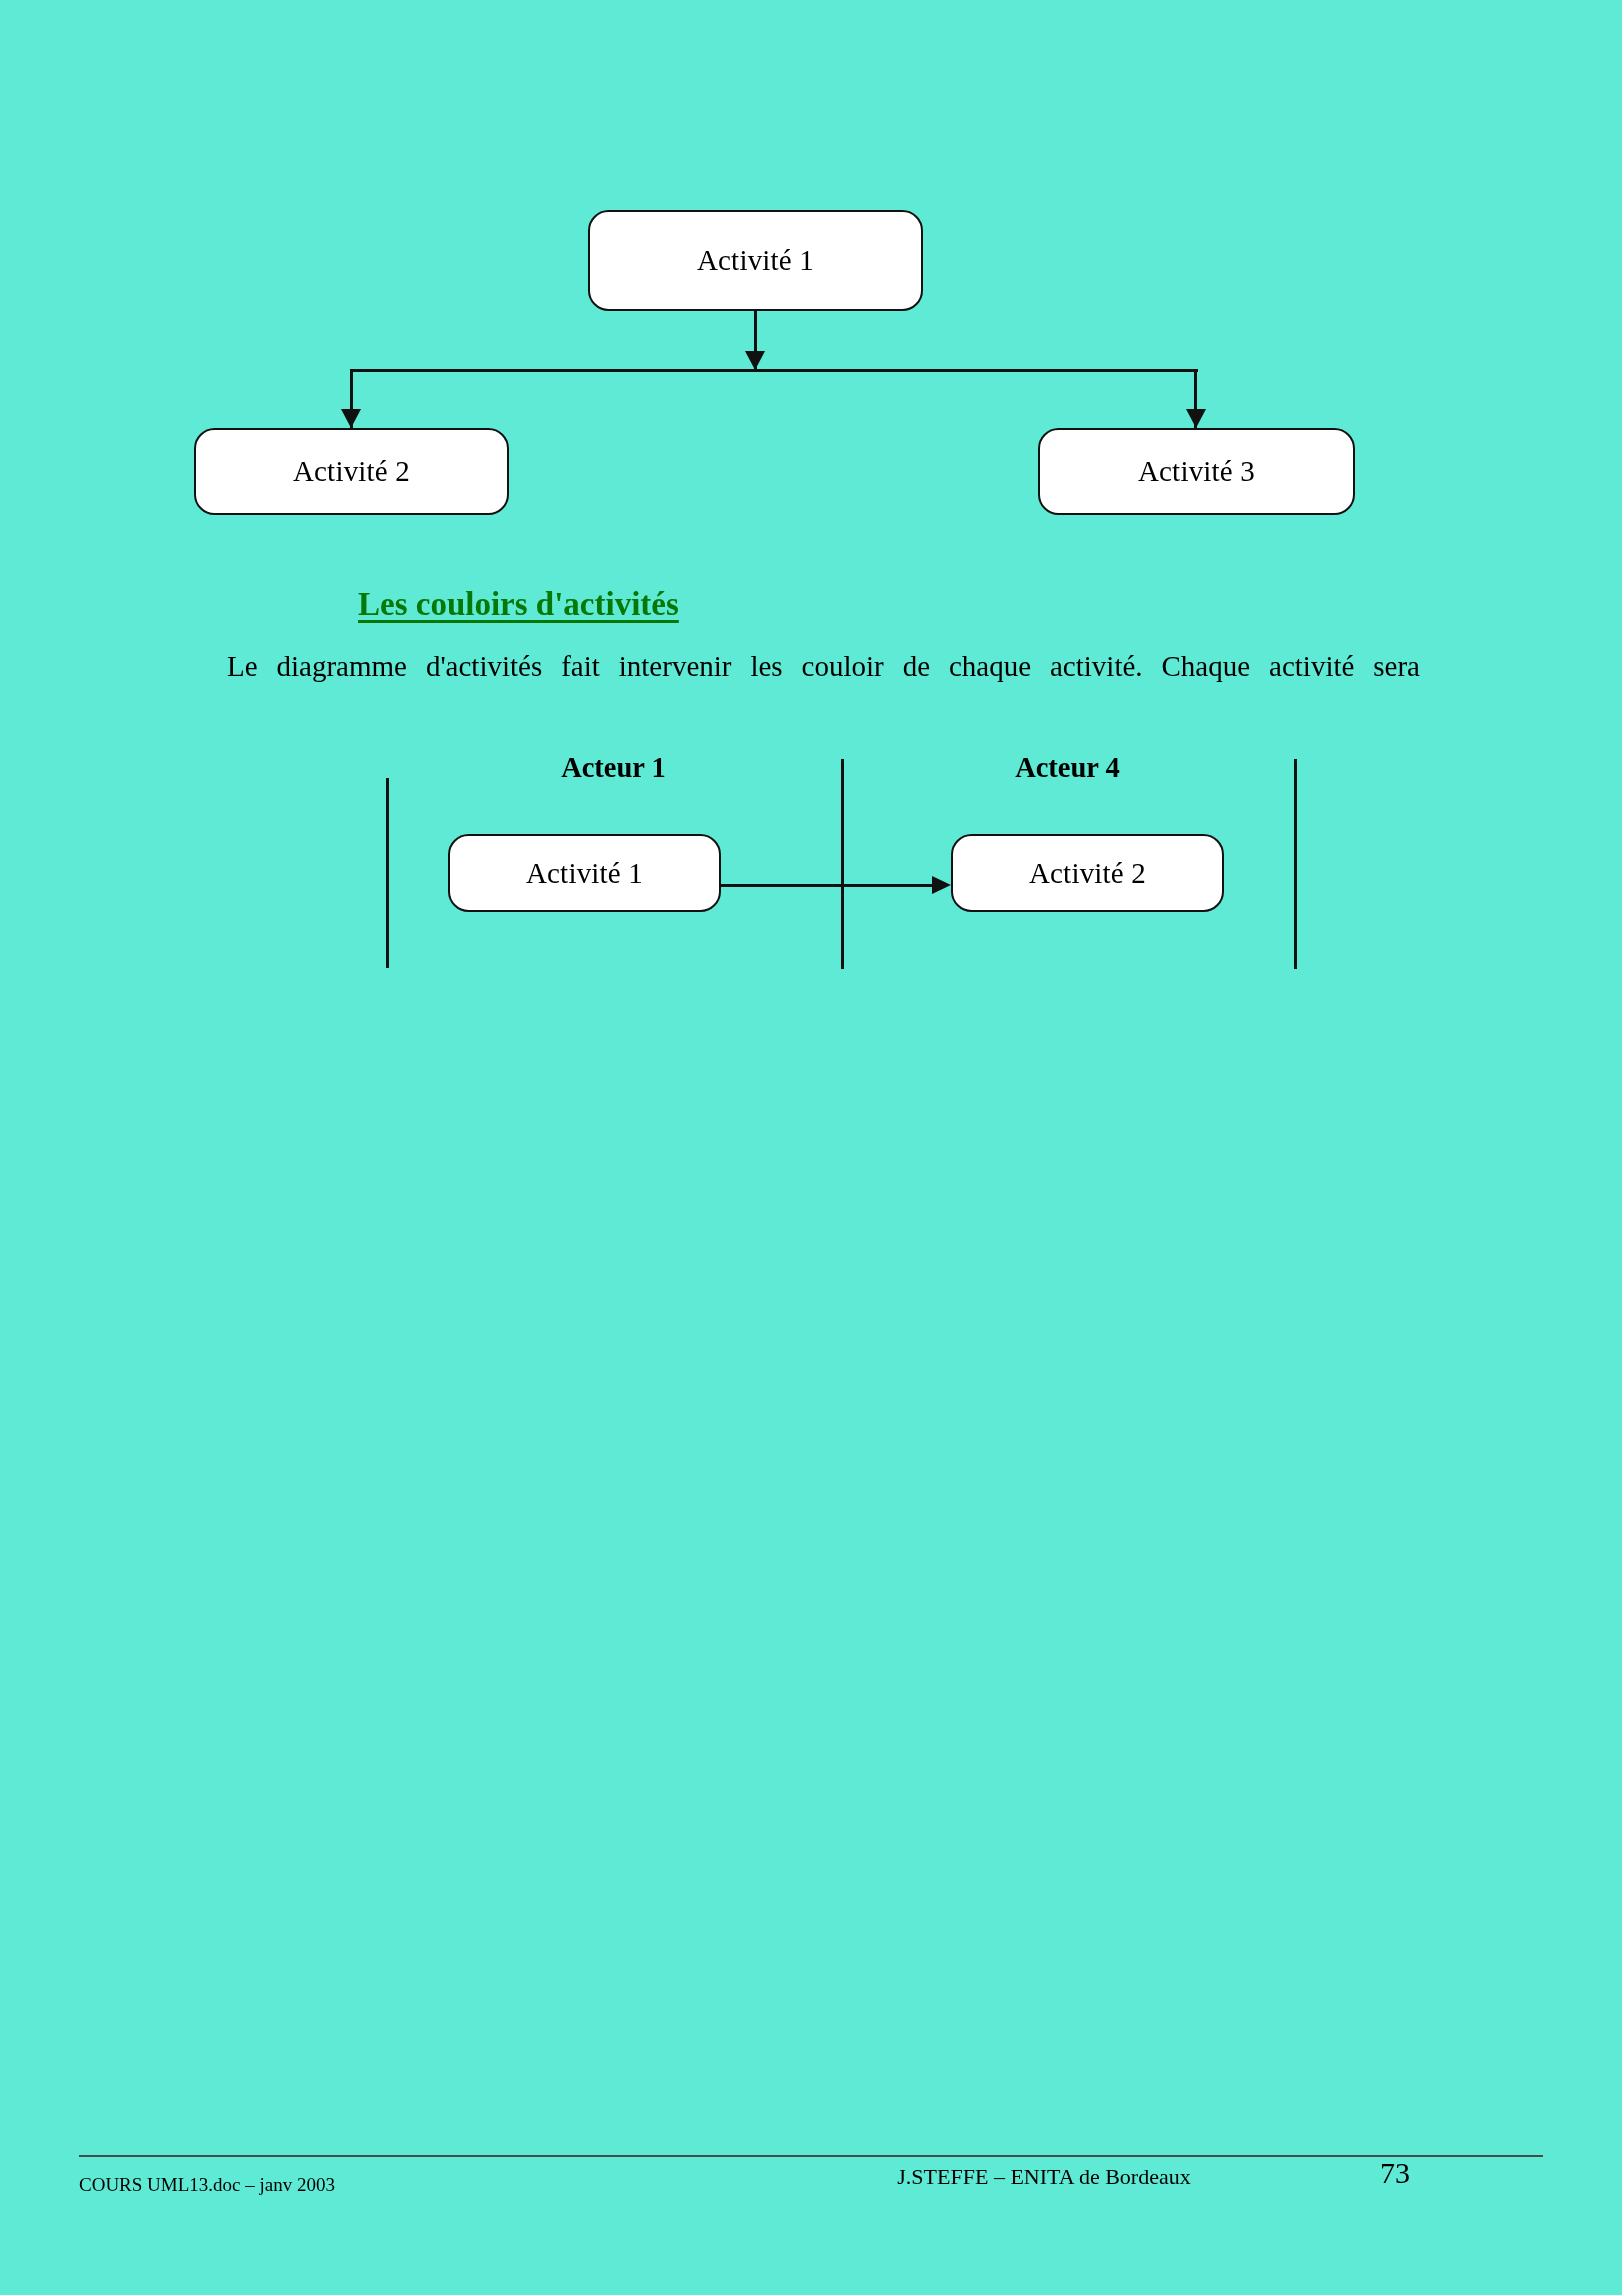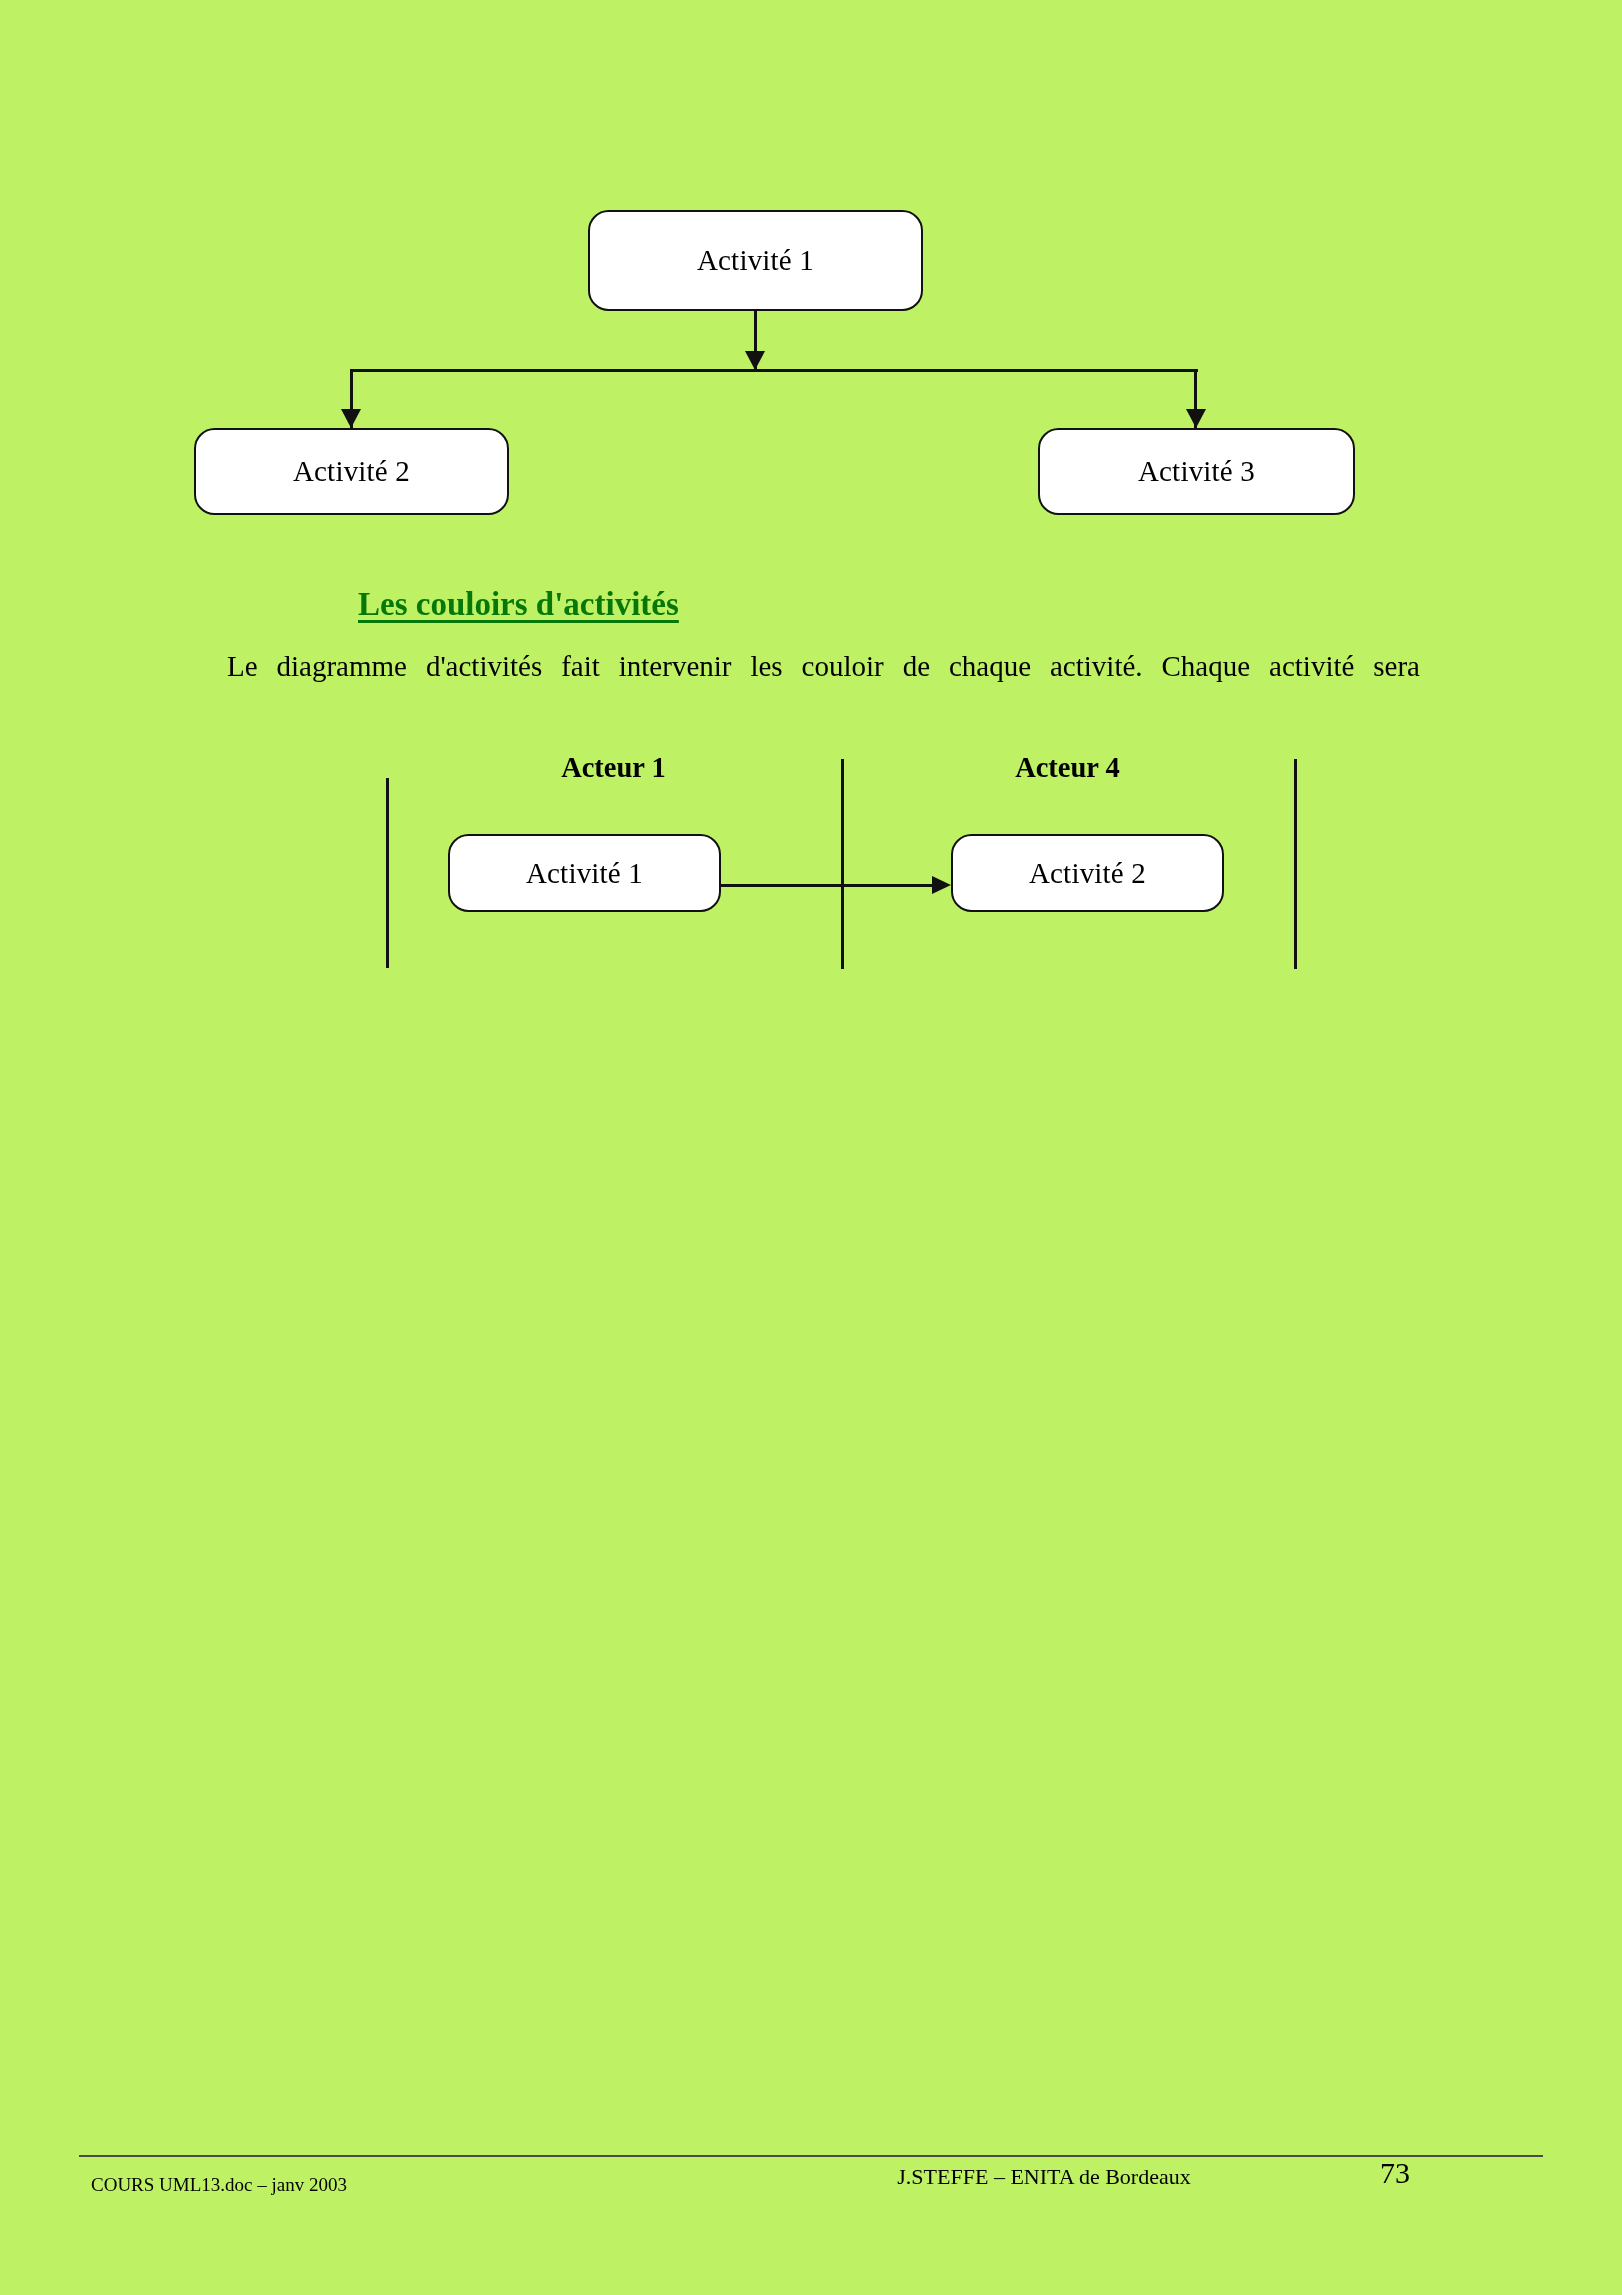--- a/index.html
+++ b/index.html
@@ -14,21 +14,21 @@
     font-family: "Liberation Serif", "DejaVu Serif", serif;
     color: #000000;
     overflow: hidden;
   }
 
   .page {
     position: absolute;
     left: 0; top: 0;
     width: 1622px;
     height: 2295px;
-    background: #bef264;
+    background: #5eead4;
   }
 
   
   .act-box {
     position: absolute;
     box-sizing: border-box;
     border: 2.4px solid #111111;
     border-radius: 20.6px;
     background: #ffffff;
     display: flex;
@@ -115,21 +115,20 @@
   .footer-rule {
     position: absolute;
     height: 2.4px;
     background: #4a4a4a;
   }
   .footer-left {
     position: absolute;
     font-size: 19px;
     color: #000000;
     white-space: nowrap;
-    margin-left: 12px;
   }
   .footer-center {
     position: absolute;
     font-size: 22px;
     color: #000000;
     white-space: nowrap;
   }
   .footer-page {
     position: absolute;
     font-size: 30px;

